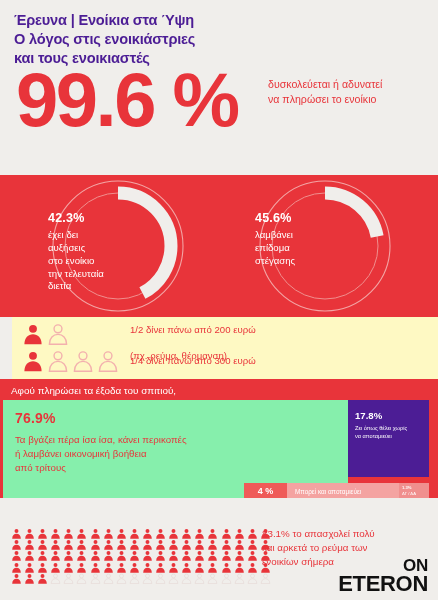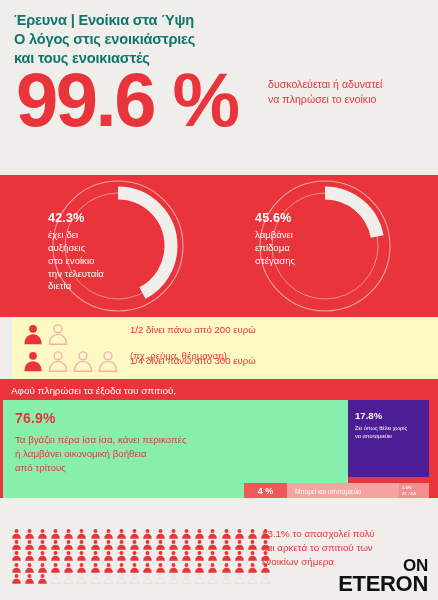--- a/index.html
+++ b/index.html
@@ -16,21 +16,21 @@
     height: 600px;
     background: #f0eeeb;
   }
 
   
   .header { padding: 11px 14px 0 14px; }
   .header h1 {
     font-size: 14.6px;
     line-height: 1.30;
     font-weight: bold;
-    color: #0f766e;
+    color: #4c1d95;
     letter-spacing: -0.2px;
   }
   .hero {
     position: relative;
     height: 88px;
     margin-top: 2px;
   }
   .hero .big {
     position: absolute;
     left: 16px;
@@ -771,21 +771,21 @@
             <circle cx="12" cy="6.4" r="4.3" fill="none" stroke="#e6d9d6" stroke-width="1.5"></circle>
             <path d="M2.6 23.2 C2.6 16.2 6.8 12.4 12 12.4 C17.2 12.4 21.4 16.2 21.4 23.2 Z" fill="none" stroke="#e6d9d6" stroke-width="1.5"></path>
           </svg></span>
         <span class="pfig"><svg width="11" height="11" viewBox="0 0 24 24">
             <circle cx="12" cy="6.4" r="4.3" fill="none" stroke="#e6d9d6" stroke-width="1.5"></circle>
             <path d="M2.6 23.2 C2.6 16.2 6.8 12.4 12 12.4 C17.2 12.4 21.4 16.2 21.4 23.2 Z" fill="none" stroke="#e6d9d6" stroke-width="1.5"></path>
           </svg></span>
       </div>
     <div class="bottom-text">
       <span>83.1% το απασχολεί πολύ</span><br>
-      <span>και αρκετά το σπιτιού των</span><br>
+      <span>και αρκετά το ρεύμα των</span><br>
       <span>ενοικίων σήμερα</span>
     </div>
     <div class="logo">
       <div class="l1">ON</div>
       <div class="l2">ETERON</div>
     </div>
   </div>
 
 </div>
 

